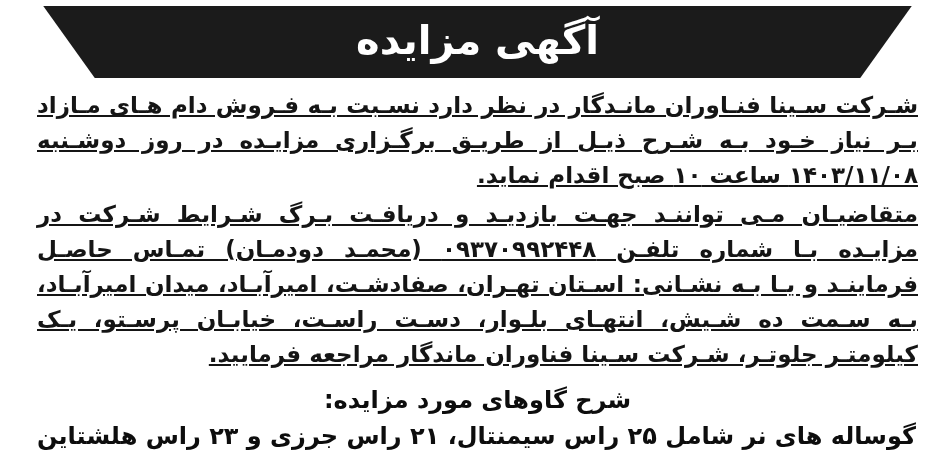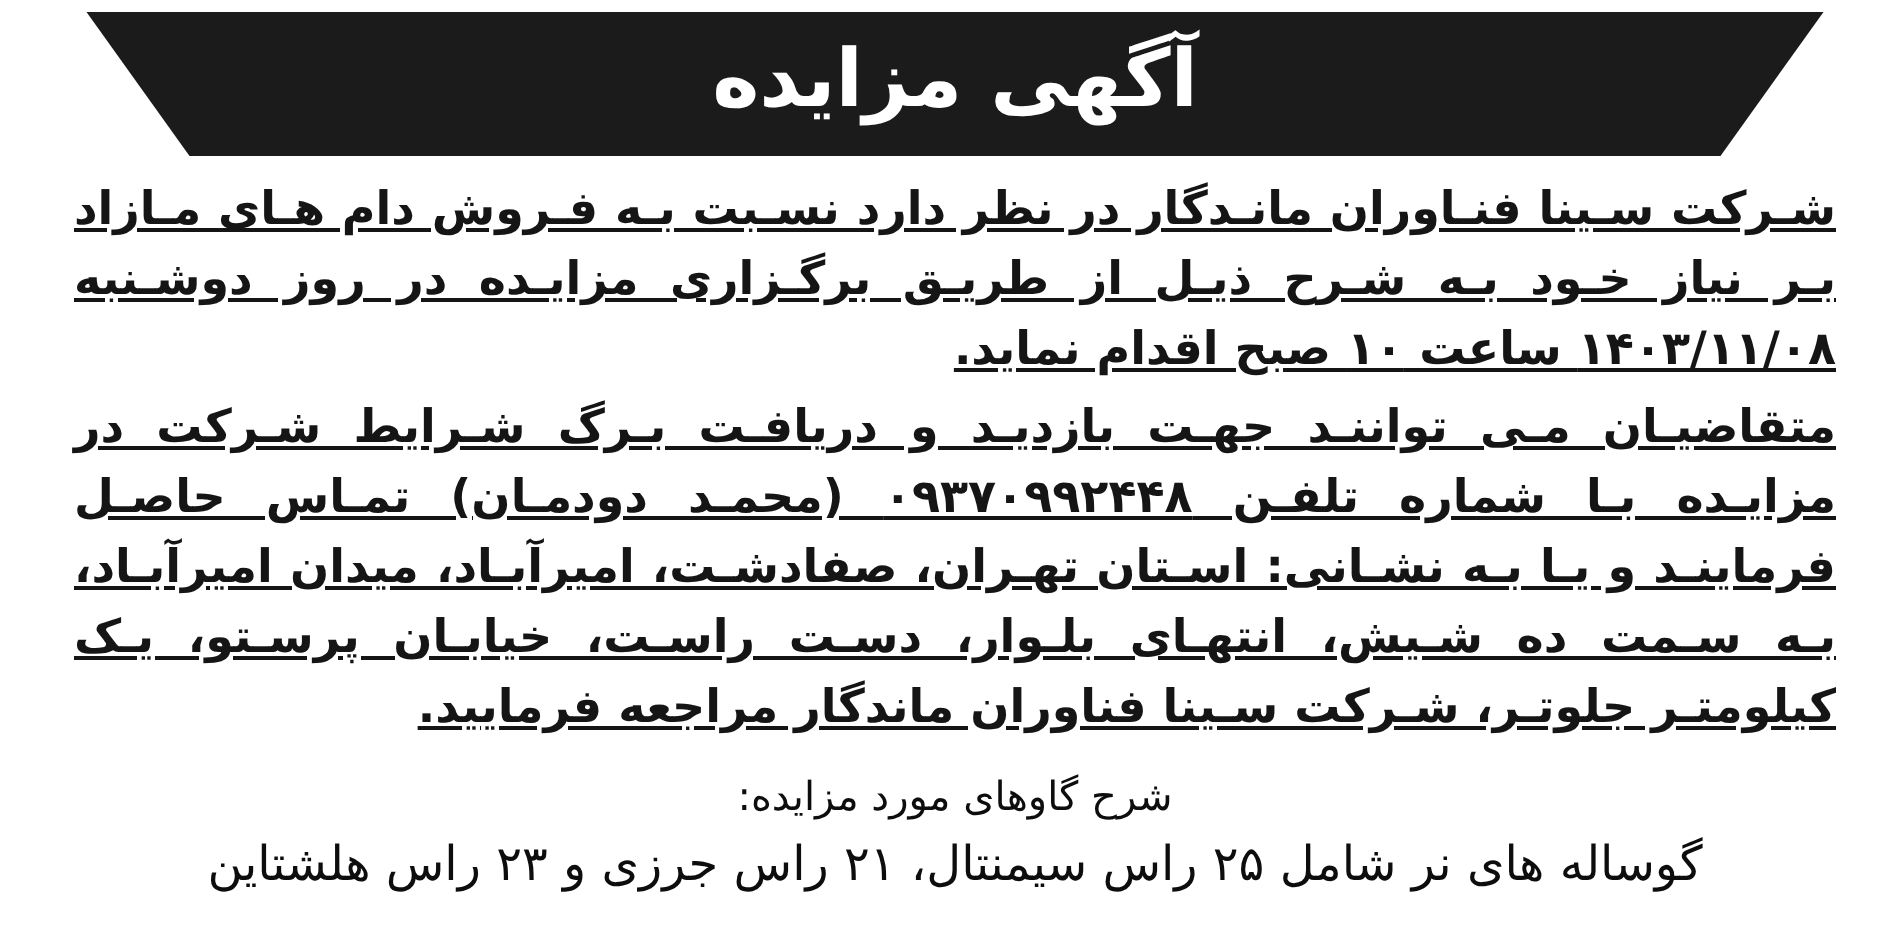--- a/index.html
+++ b/index.html
@@ -72,30 +72,30 @@
     text-align: justify;
     text-align-last: right;
     margin: 0 0 2px 0;
     color: #151515;
     text-decoration: underline;
   }
   .para-block {
     margin-bottom: 4px;
   }
   .subtitle {
-    font-size: 20px;
-    font-weight: normal;
+    font-size: 24px;
+    font-weight: bold;
     text-align: center;
     margin: 14px 0 6px 0;
     color: #0d0d0d;
   }
   .listline {
     font-size: 24px;
-    font-weight: normal;
-    text-align: center;
+    font-weight: bold;
+    text-align: left;
     color: #0d0d0d;
     margin: 0;
     line-height: 1.35;
   }
 </style>
 </head>
 <body>
 
 <div class="page">
 

